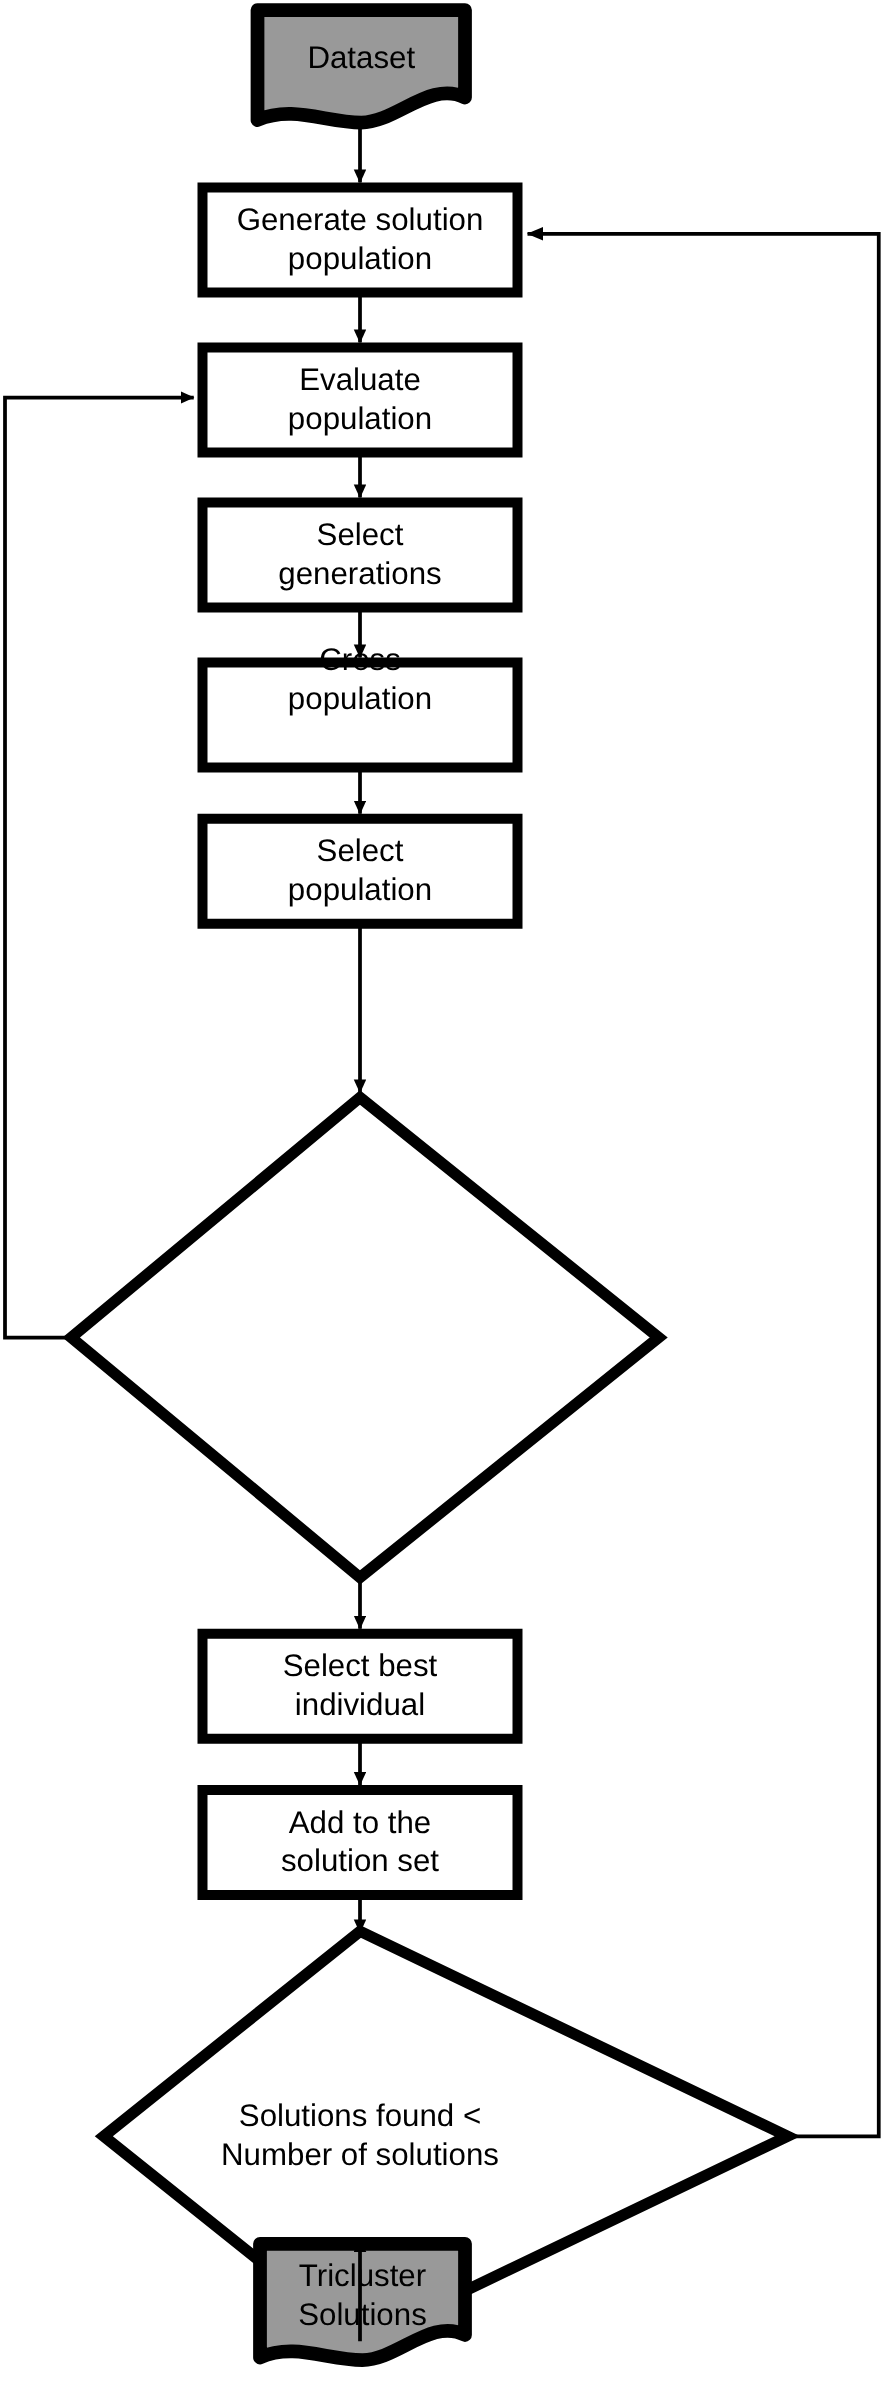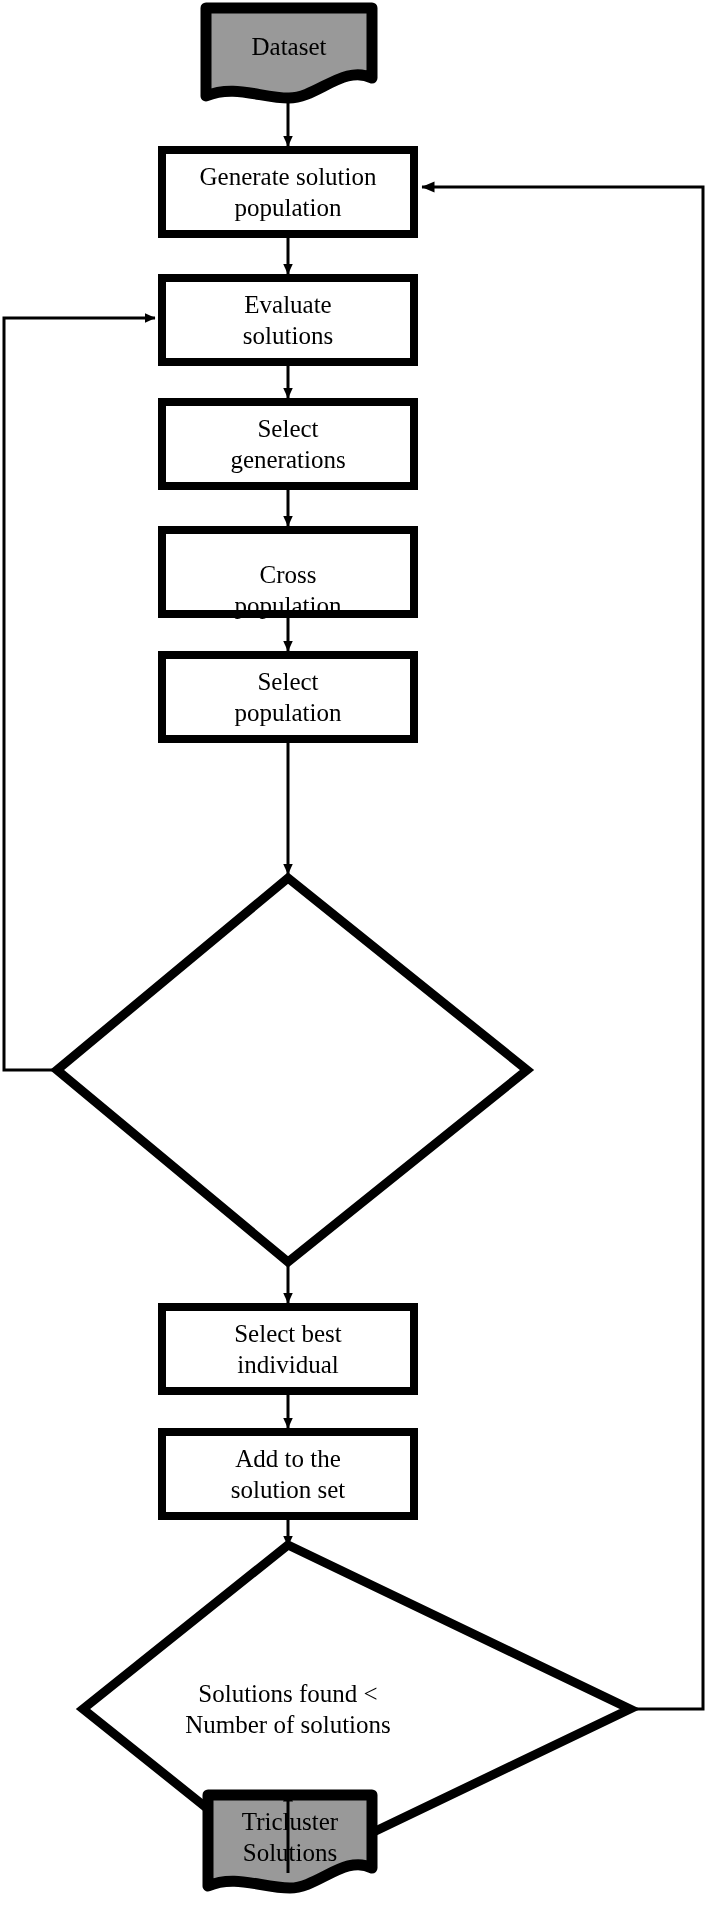--- a/index.html
+++ b/index.html
@@ -6,21 +6,21 @@
   body{font-family:"Liberation Sans","DejaVu Sans",sans-serif;}
   #canvas{position:relative;width:707px;height:1912px;background:#ffffff;overflow:hidden;}
   #flow-svg{position:absolute;left:0;top:0;width:707px;height:1912px;display:block;}
   .node-label{
      position:absolute;
      display:flex;align-items:center;justify-content:center;
      text-align:center;
      color:#000000;
      font-size:25px;
      line-height:31px;
-     font-family:Liberation Serif, serif;
+     font-family:Liberation Sans, sans-serif;
      white-space:pre-line;
      pointer-events:none;
   }
 </style>
 </head>
 <body>
 
 <div id="canvas">
 
   <svg id="flow-svg" viewBox="0 0 707 1912">
@@ -81,26 +81,26 @@
 
     <path d="M630,1709 L703,1709 L703,187 L422,187" fill="none" stroke="#000000" stroke-width="3" marker-end="url(#arrowThin2)"></path>
   </svg>
 
   <div class="node-label" style="left: 206px; top: 10px; width: 166px; height: 72px;">Dataset</div>
 
   <div class="node-label" style="left: 162px; top: 150px; width: 252px; height: 84px;">Generate solution
 population</div>
 
   <div class="node-label" style="left: 162px; top: 278px; width: 252px; height: 84px;">Evaluate
-solutions</div>
+population</div>
 
   <div class="node-label" style="left: 162px; top: 402px; width: 252px; height: 84px;">Select
 generations</div>
 
-  <div class="node-label" style="left: 162px; top: 548px; width: 252px; height: 84px;">Cross
+  <div class="node-label" style="left: 162px; top: 502px; width: 252px; height: 84px;">Cross
 population</div>
 
   <div class="node-label" style="left: 162px; top: 655px; width: 252px; height: 84px;">Select
 population</div>
 
 
   <div class="node-label" style="left: 162px; top: 1307px; width: 252px; height: 84px;">Select best
 individual</div>
 
   <div class="node-label" style="left: 162px; top: 1432px; width: 252px; height: 84px; text-align: center;">Add to the

